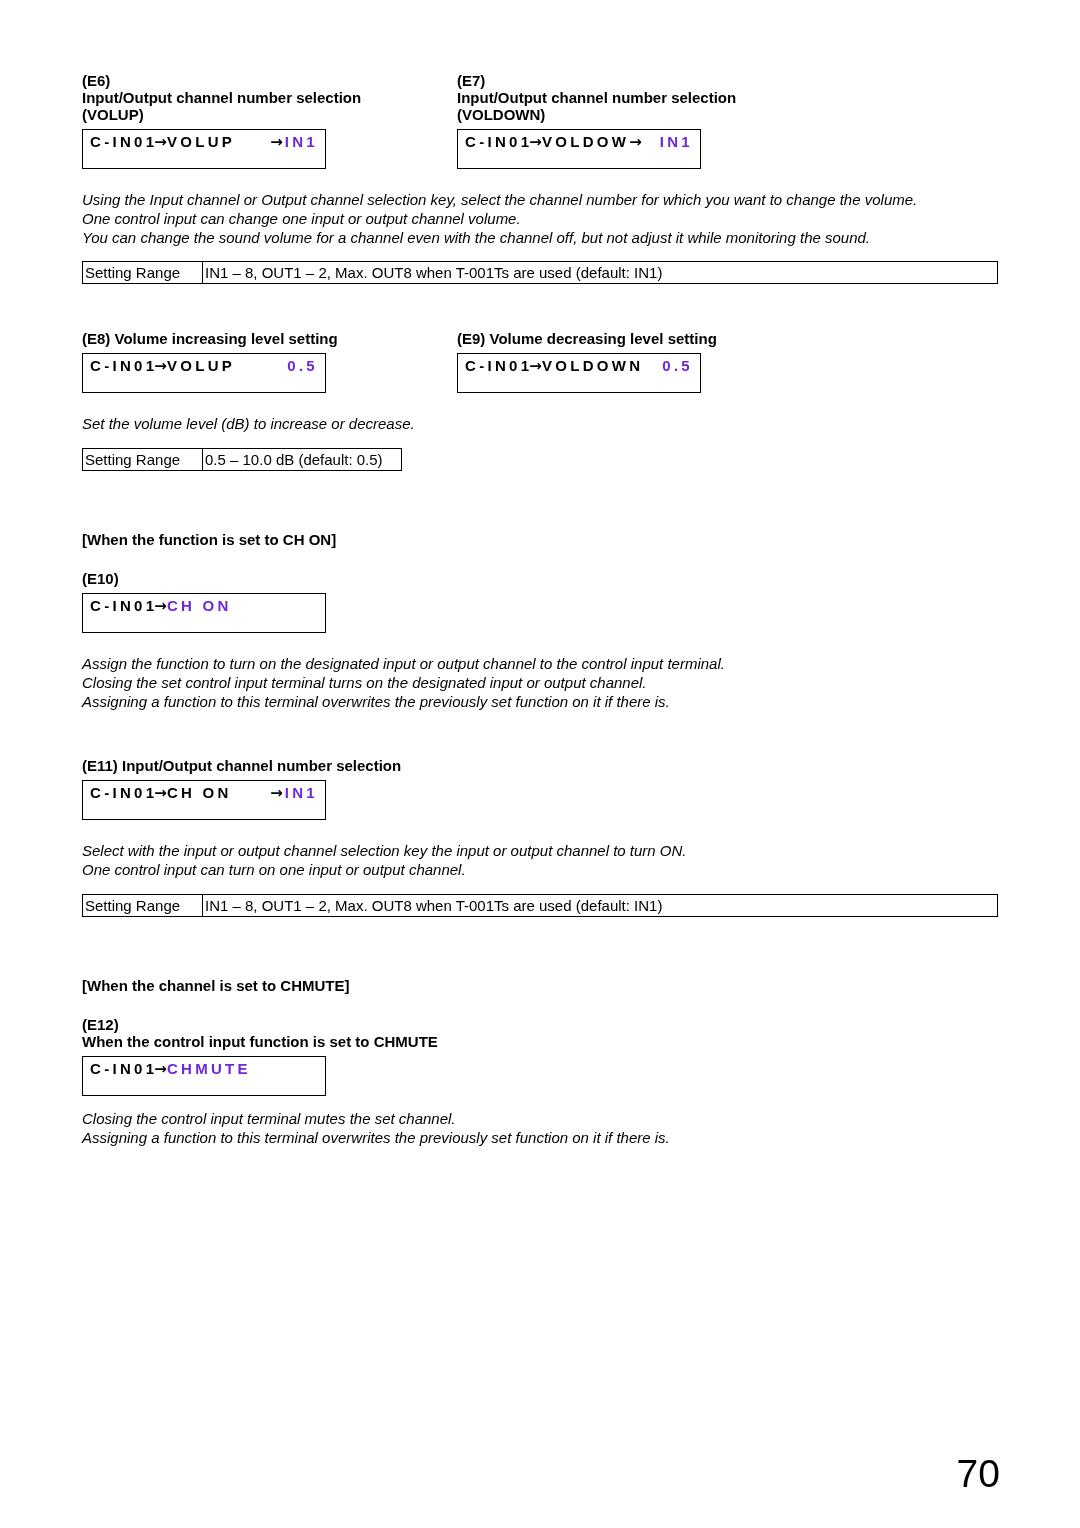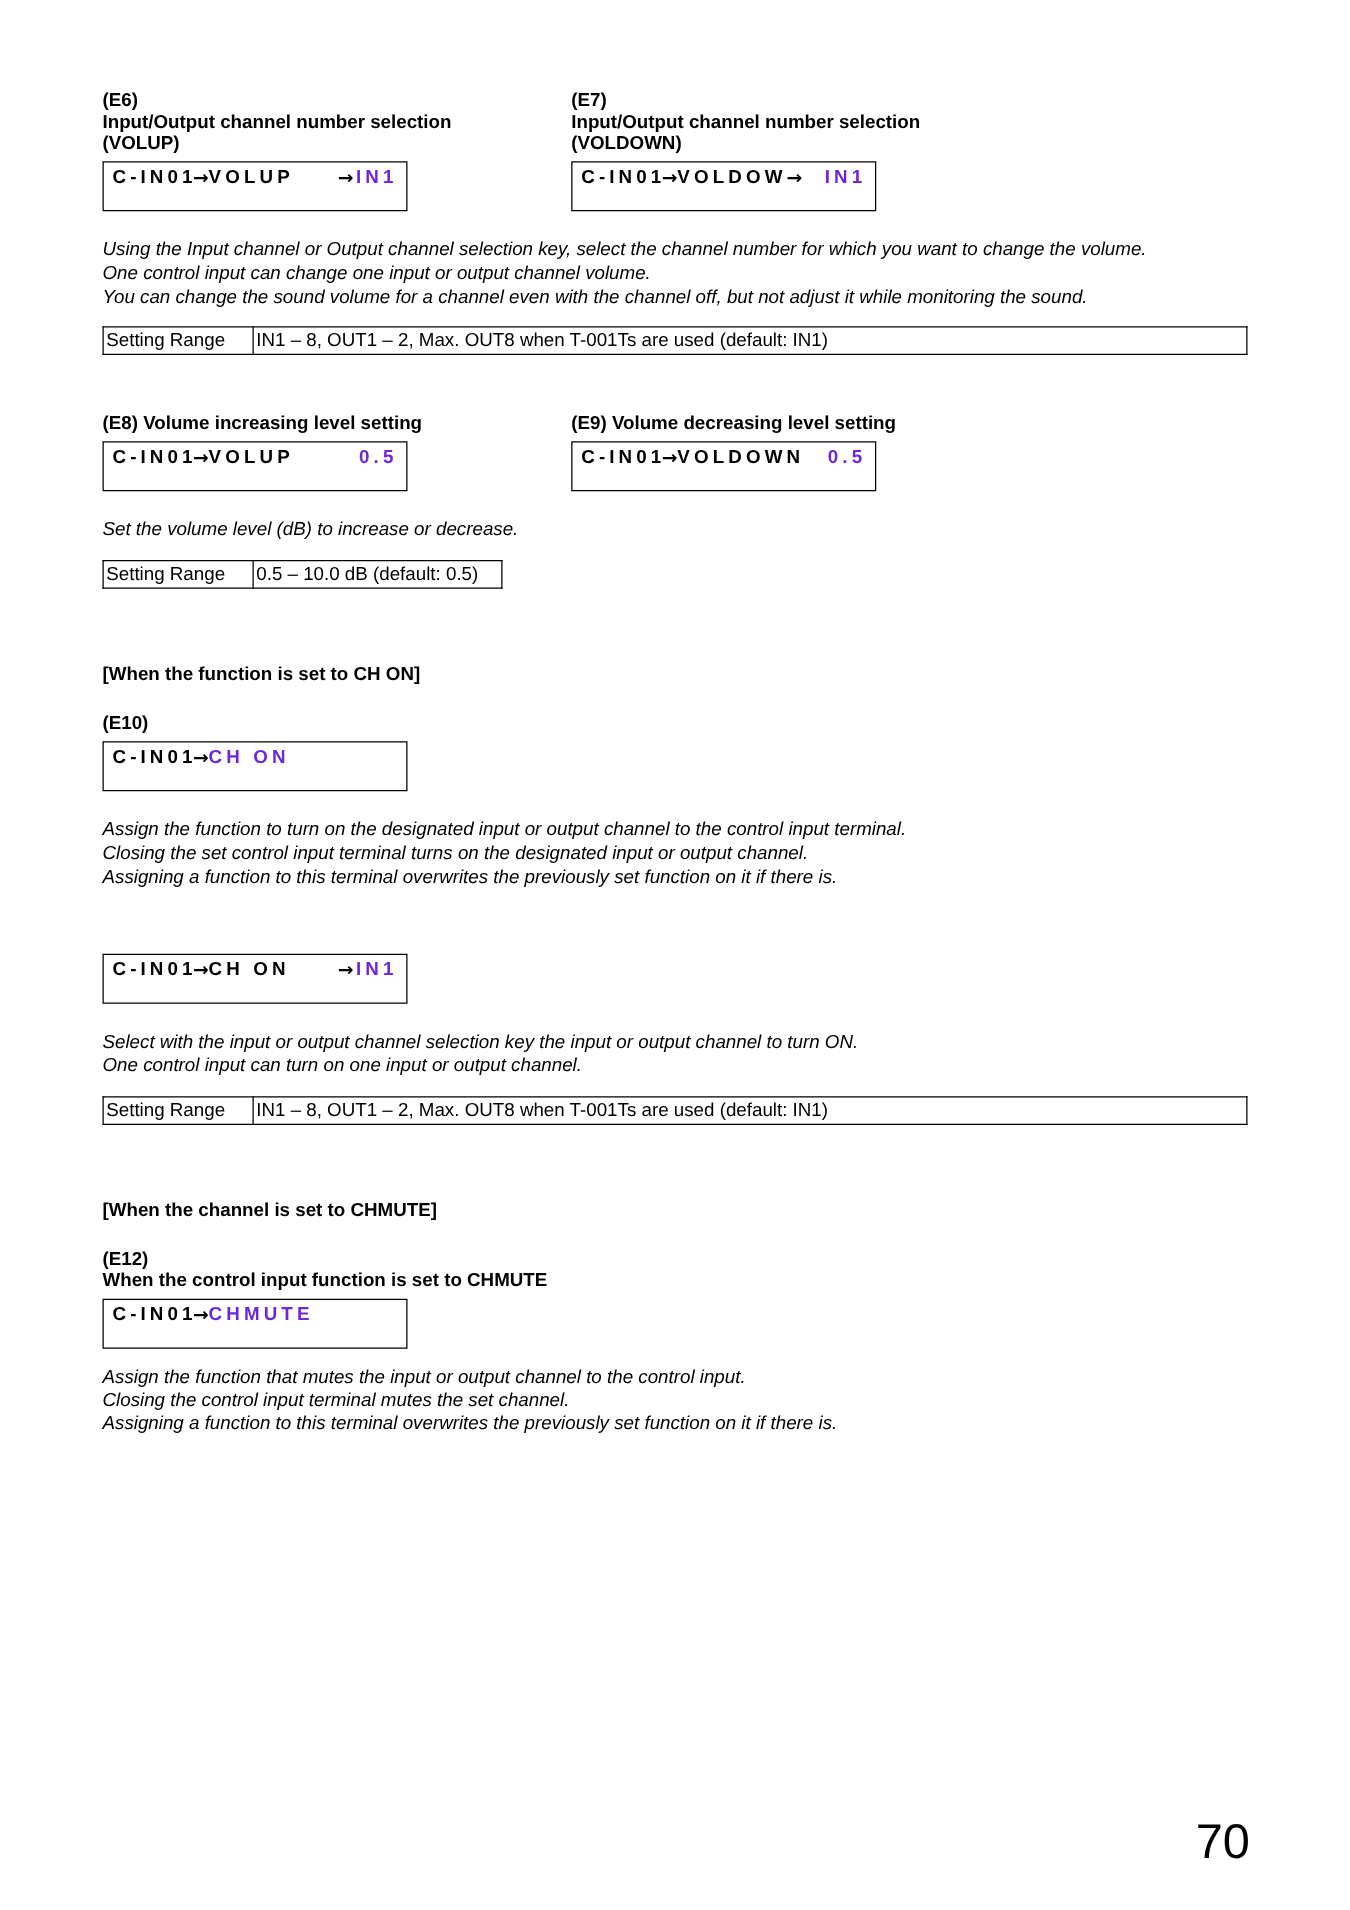--- a/index.html
+++ b/index.html
@@ -220,20 +220,21 @@
       <span class="mid val" style="letter-spacing:3.3px;">CH ON</span>
     </div>
   </div>
 
   <div class="vsp-22"></div>
   <p class="para">Assign the function to turn on the designated input or output channel to the control input terminal.</p>
   <p class="para">Closing the set control input terminal turns on the designated input or output channel.</p>
   <p class="para">Assigning a function to this terminal overwrites the previously set function on it if there is.</p>
 
   <div class="vsp-46"></div>
+  <div class="bold">(E11) Input/Output channel number selection</div>
   <div class="vsp-6"></div>
   <div class="lcd">
     <div class="row">
       <span class="left">C-IN01</span>
       <span class="arrow">→</span>
       <span class="mid">CH ON</span>
       <span class="gap"></span>
       <span class="caret">→</span>
       <span class="val">IN1</span>
     </div>
@@ -263,19 +264,18 @@
   <div class="vsp-6"></div>
   <div class="lcd">
     <div class="row">
       <span class="left">C-IN01</span>
       <span class="arrow">→</span>
       <span class="mid val" style="letter-spacing:3.3px;">CHMUTE</span>
     </div>
   </div>
 
   <div class="vsp-14"></div>
-  <p class="para">Assign the function that mutes the input or output channel to the control input.</p>
   <p class="para">Closing the control input terminal mutes the set channel.</p>
   <p class="para">Assigning a function to this terminal overwrites the previously set function on it if there is.</p>
 
   <div class="page-number">70</div>
 
 </div>
 
 </body></html>

